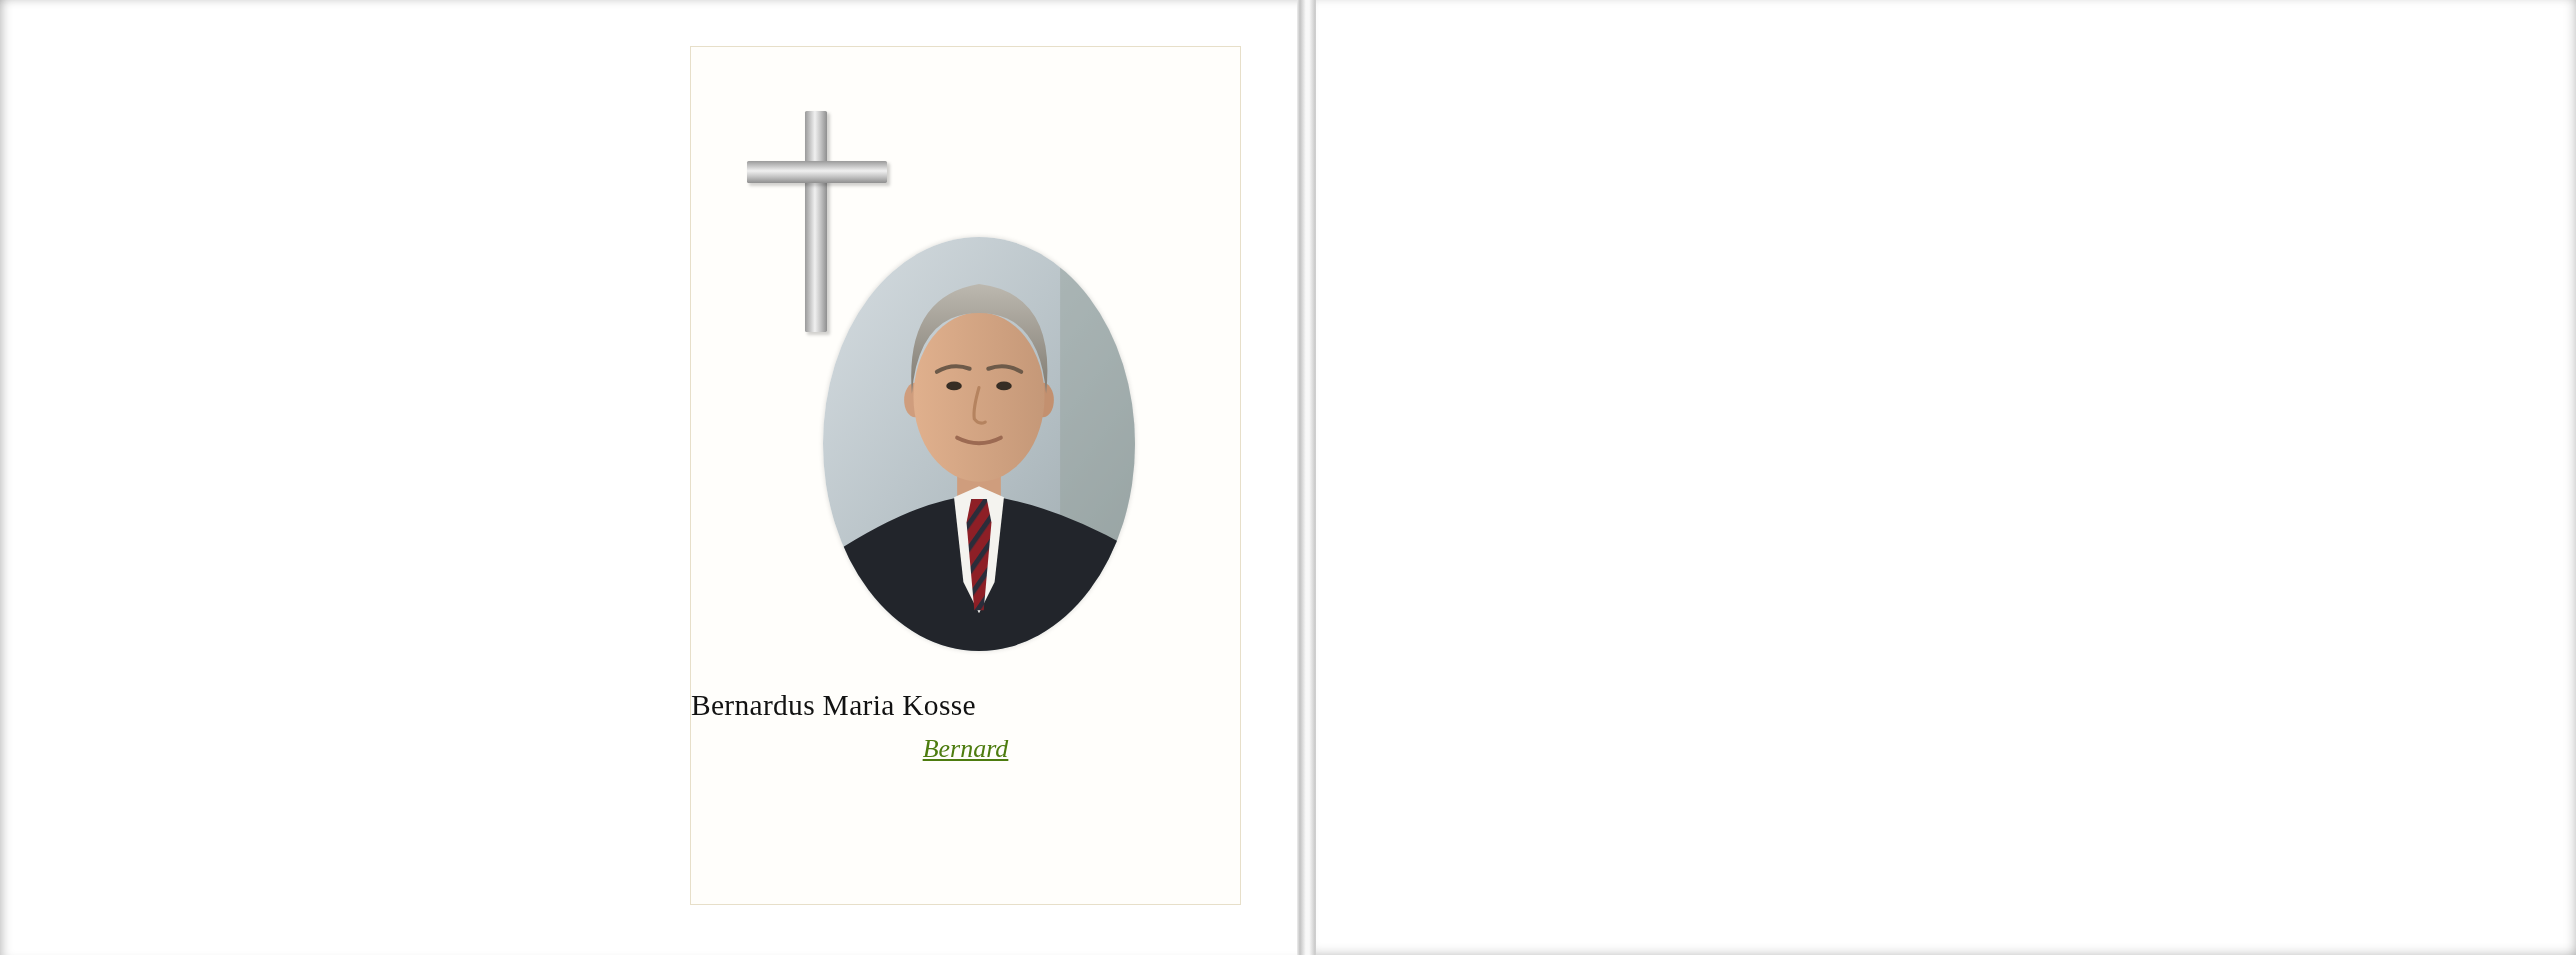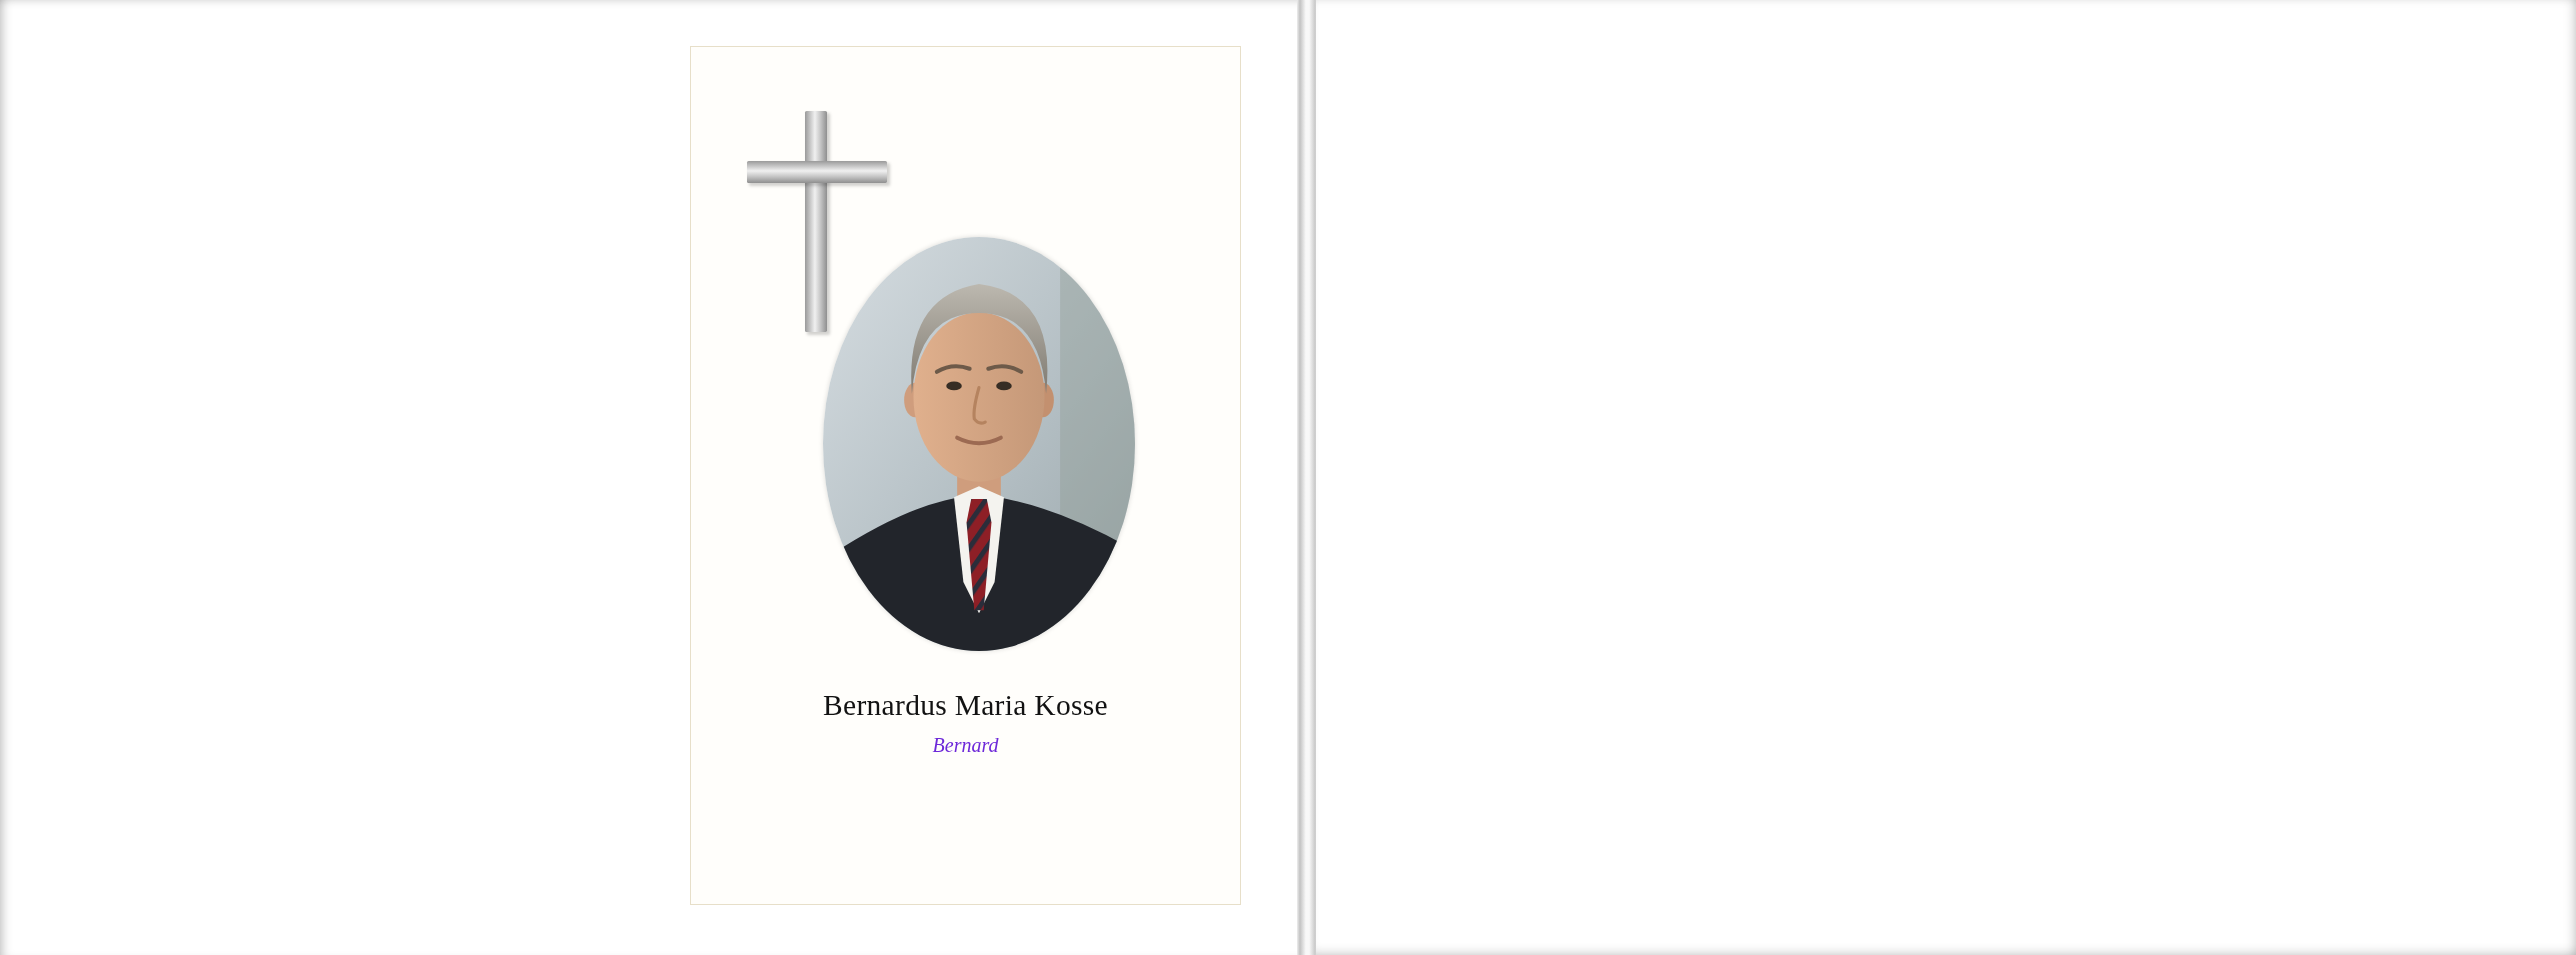--- a/index.html
+++ b/index.html
@@ -45,25 +45,25 @@
     box-shadow: 2.4px 2.4px 3.2px rgba(0,0,0,.18);
   }
   .photo {
     position: absolute; left: 132px; top: 190px; width: 312px; height: 414px;
     border-radius: 50%; overflow: hidden;
     box-shadow: 0 0 4.8px rgba(0,0,0,.15);
   }
   .photo svg { width: 100%; height: 100%; display: block; }
   .name {
     position: absolute; left: 0; top: 642px; width: 100%;
-    text-align: center; font-size: 29.5px; letter-spacing: 0.3px; color: #121212;
+    font-size: 29.5px; letter-spacing: 0.3px; color: #121212;
   }
   .nickname {
     position: absolute; left: 0; top: 687px; width: 100%;
-    text-align: center; font-size: 20px; font-style: italic; color: #6d28d9;
+    text-align: center; font-size: 26px; font-style: italic; color: #4d7c0f; text-decoration: underline;
   }
   .dates {
     position: absolute; left: 0; top: 744px; width: 100%;
     display: flex; justify-content: space-between;
     padding: 0 43px 0 37px; font-size: 24px; color: #1a1a1a;
   }
 </style>
 </head>
 <body>
 

